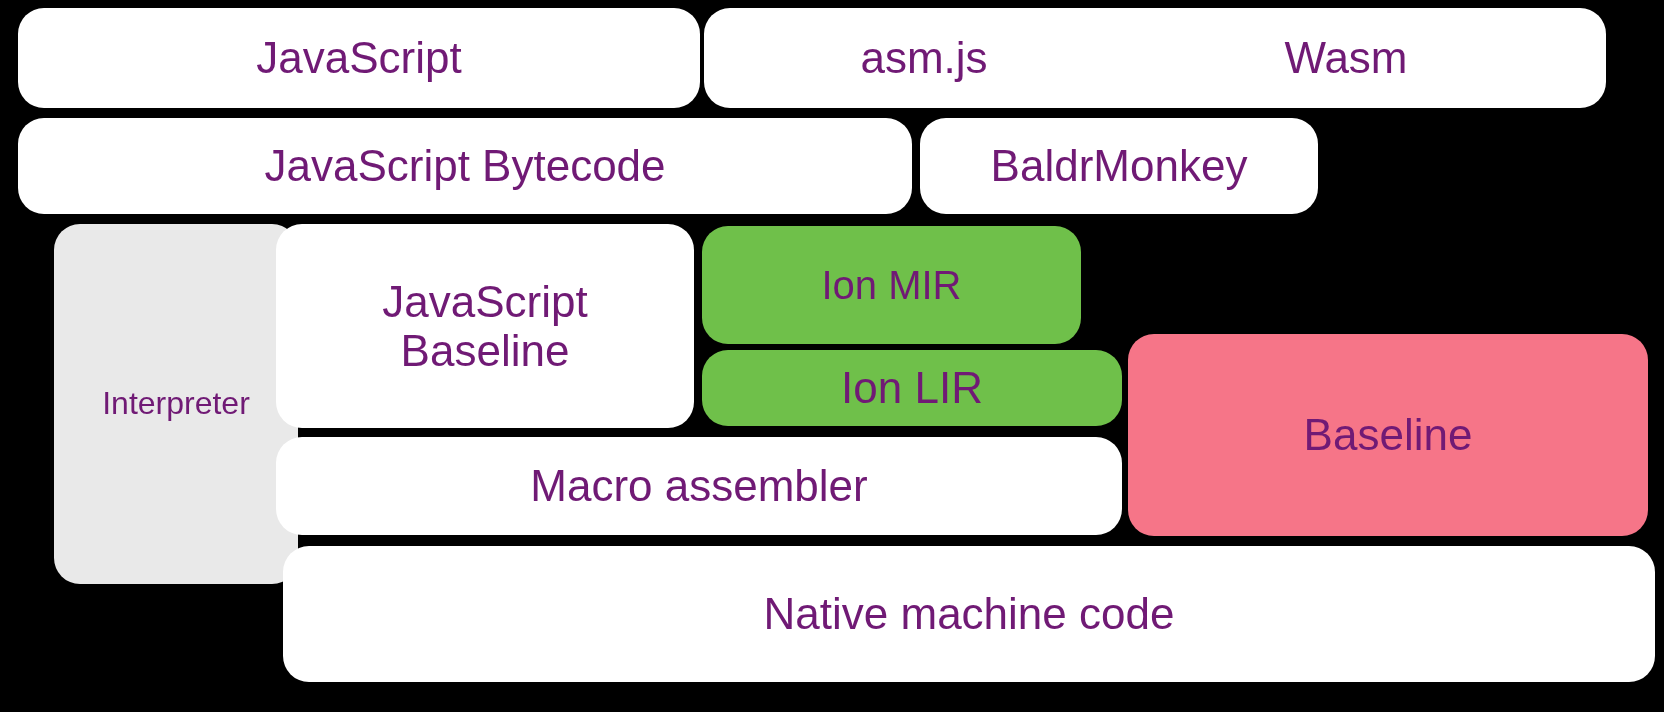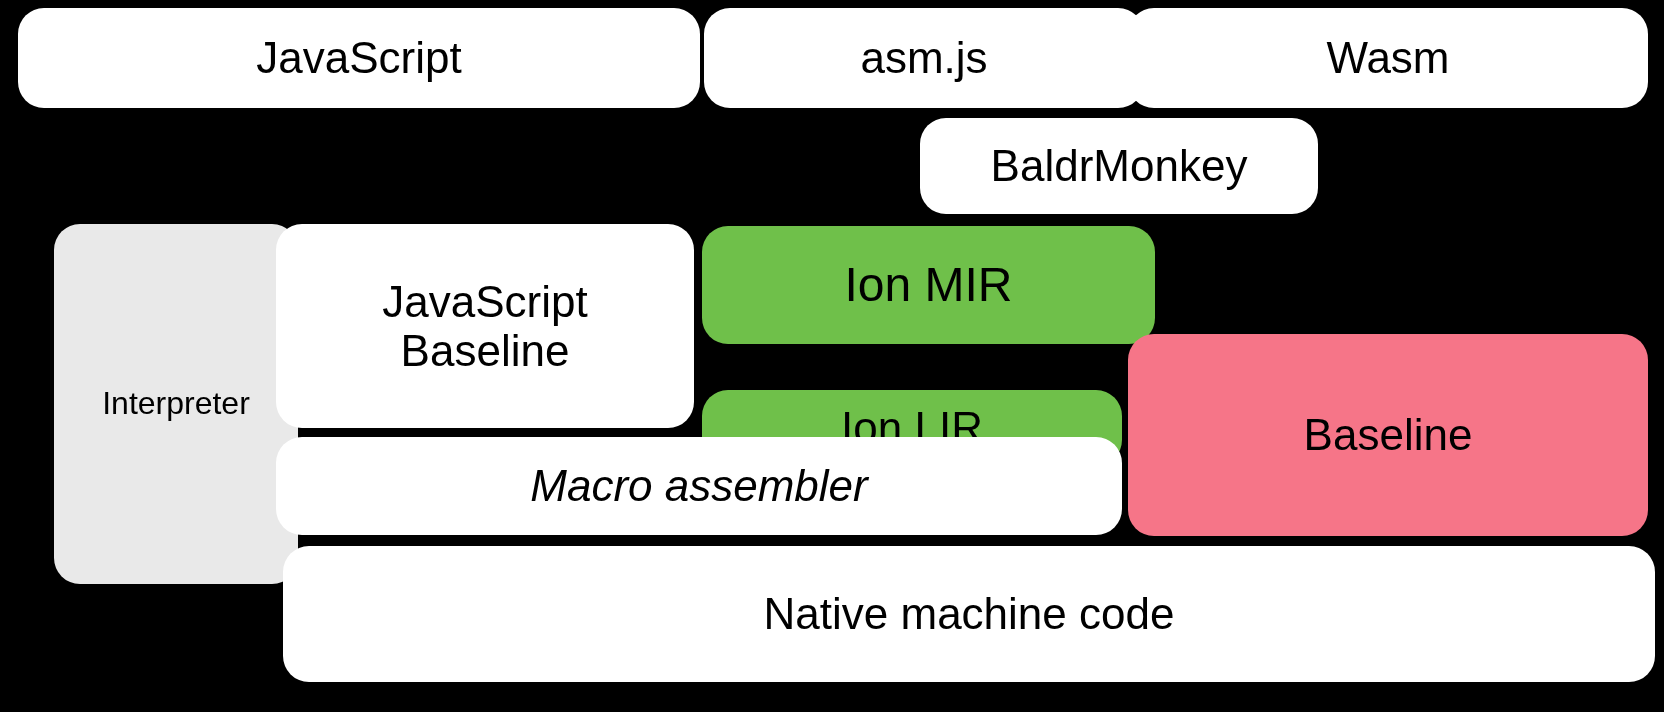--- a/index.html
+++ b/index.html
@@ -18,21 +18,21 @@
     overflow: hidden;
   }
   .node {
     position: absolute;
     box-sizing: border-box;
     display: flex;
     align-items: center;
     justify-content: center;
     text-align: center;
     border-radius: 26px;
-    color: #000000;
+    color: #701a75;
     font-size: 44px;
     line-height: 1.12;
     font-weight: 400;
     letter-spacing: 0px;
     white-space: pre-line;
     user-select: none;
   }
   .fill-white { background: #ffffff; }
   .fill-gray  { background: #e9e9e9; }
   .fill-green { background: #6fc04a; }
@@ -42,23 +42,24 @@
     width: 100%;
     white-space: pre-line;
   }
 </style>
 </head>
 <body>
 
 <div id="diagram" style="background: rgb(0, 0, 0);">
     <div class="node fill-white" style="left: 18px; top: 8px; width: 682px; height: 100px; font-size: 44px; background: rgb(255, 255, 255);"><span class="node-label">JavaScript</span></div>
     <div class="node fill-white" style="left: 704px; top: 8px; width: 440px; height: 100px; font-size: 44px; background: rgb(255, 255, 255);"><span class="node-label">asm.js</span></div>
-    <div class="node fill-white" style="left: 1128px; top: 8px; width: 520px; height: 100px; font-size: 44px; background: rgb(255, 255, 255);"><span class="node-label">Wasm</span></div>
+    <div class="node fill-white" style="left: 1086px; top: 8px; width: 520px; height: 100px; font-size: 44px; background: rgb(255, 255, 255);"><span class="node-label">Wasm</span></div>
+    <div class="node fill-white" style="left: 18px; top: 118px; width: 894px; height: 96px; font-size: 44px; background: rgb(255, 255, 255);"><span class="node-label">JavaScript Bytecode</span></div>
     <div class="node fill-white" style="left: 920px; top: 118px; width: 398px; height: 96px; font-size: 44px; background: rgb(255, 255, 255);"><span class="node-label">BaldrMonkey</span></div>
     <div class="node fill-gray" style="left: 22px; top: 224px; width: 244px; height: 360px; font-size: 32px; background: rgb(233, 233, 233); margin-left: 32px;"><span class="node-label">Interpreter</span></div>
     <div class="node fill-white" style="left: 276px; top: 224px; width: 418px; height: 204px; font-size: 44px; background: rgb(255, 255, 255);"><span class="node-label">JavaScript
 Baseline</span></div>
-    <div class="node fill-green" style="left: 702px; top: 226px; width: 453px; height: 118px; font-size: 48px; background: rgb(111, 192, 74);"><span class="node-label">Ion MIR</span></div>
-    <div class="node fill-green" style="left: 702px; top: 350px; width: 420px; height: 76px; font-size: 44px; background: rgb(111, 192, 74); margin-top: 40px;"><span class="node-label">Ion LIR</span></div>
+    <div class="node fill-green" style="left: 702px; top: 226px; width: 379px; height: 118px; font-size: 40px; background: rgb(111, 192, 74);"><span class="node-label">Ion MIR</span></div>
+    <div class="node fill-green" style="left: 702px; top: 350px; width: 420px; height: 76px; font-size: 44px; background: rgb(111, 192, 74);"><span class="node-label">Ion LIR</span></div>
     <div class="node fill-pink" style="left: 1128px; top: 334px; width: 520px; height: 202px; font-size: 44px; background: rgb(246, 117, 136);"><span class="node-label">Baseline</span></div>
-    <div class="node fill-white" style="left: 276px; top: 437px; width: 846px; height: 98px; font-size: 44px; background: rgb(255, 255, 255); font-style: italic;"><span class="node-label">Macro assembler</span></div>
+    <div class="node fill-white" style="left: 276px; top: 437px; width: 846px; height: 98px; font-size: 44px; background: rgb(255, 255, 255);"><span class="node-label">Macro assembler</span></div>
     <div class="node fill-white" style="left: 283px; top: 546px; width: 1372px; height: 136px; font-size: 44px; background: rgb(255, 255, 255);"><span class="node-label">Native machine code</span></div>
   </div>
 
 </body></html>

